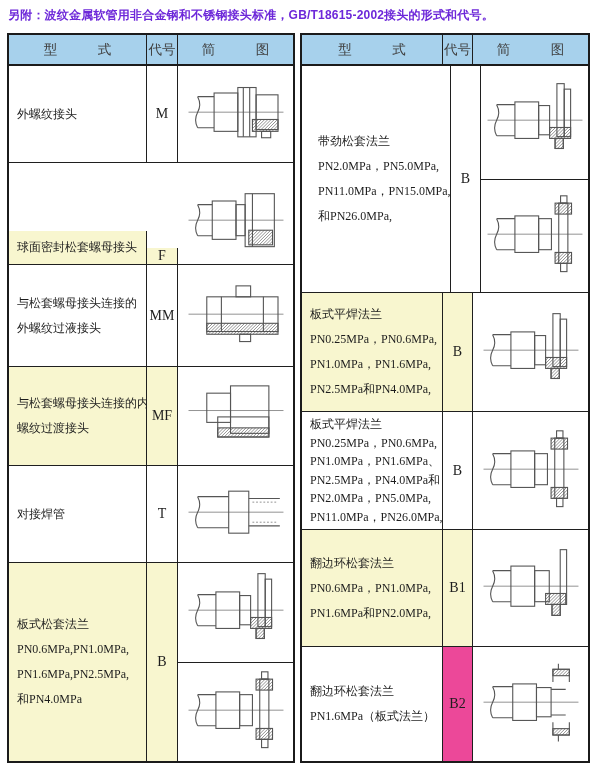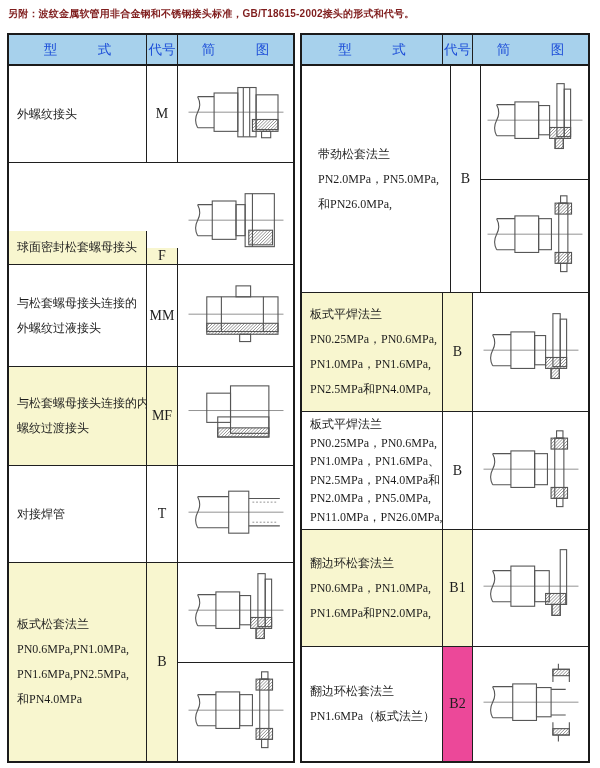--- a/index.html
+++ b/index.html
@@ -9,43 +9,43 @@
     width: 600px; height: 768px;
     background: #ffffff;
     overflow: hidden;
     font-family: "Liberation Serif", "DejaVu Serif", serif;
     color: #1d1d1d;
   }
   .intro {
     position: absolute; top: 7px; left: 8px;
     font-family: "Liberation Sans", "DejaVu Sans", sans-serif;
     font-weight: bold;
-    font-size: 10px;
+    font-size: 12px;
     letter-spacing: 0.2px;
-    color: #7f1d1d;
+    color: #6d28d9;
     white-space: nowrap;
   }
   .tables {
     position: absolute; top: 33px; left: 7px;
     display: flex; gap: 5px;
     align-items: flex-start;
   }
   .tbl {
     border: 2px solid #1b1b1b;
     background: #fff;
   }
   .thead {
     display: flex;
     height: 31px;
     border-bottom: 2px solid #1b1b1b;
   }
   .hcell {
     display: flex; align-items: center; justify-content: center;
     font-size: 13.5px;
-    color: #1d4ed8;
+    color: #404040;
     overflow: hidden;
   }
   .hcell.sep { border-right: 1.5px solid #1f1f1f; }
   .trow { display: flex; }
   .trow.sep { border-bottom: 1.5px solid #1f1f1f; }
   .cell-type {
     display: flex; flex-direction: column; justify-content: center;
     padding: 4px 4px 4px 8px;
     font-size: 12px;
     line-height: 25px;
@@ -336,20 +336,21 @@
     <div class="tbl" id="tbl1" style="width: 290px;">
         <div class="thead" style="background: rgb(167, 209, 236);">
           <div class="hcell sep" style="width: 141px;">型　　　式</div>
           <div class="hcell sep" style="width: 30px;">代号</div>
           <div class="hcell" style="flex: 1 1 0%;">简　　　图</div>
         </div>
         <div class="trow sep" style="height: 227px; padding-left: 8px;">
           <div class="cell-type" style="width: 141px; background: rgb(255, 255, 255);">
             <div class="tline">带劲松套法兰</div>
             <div class="tline">PN2.0MPa，PN5.0MPa,</div>
+            <div class="tline">PN11.0MPa，PN15.0MPa,</div>
             <div class="tline">和PN26.0MPa,</div>
           </div>
           <div class="cell-code" style="width: 30px; background: rgb(255, 255, 255);">B</div>
           <div class="cell-diagram">
             <div class="diag-sub">
               <svg width="106" height="84" viewBox="0 0 112 92">
                 <g fill="none" stroke="#555555" stroke-width="1.2">
                   <path d="M34,27 H14 M14,61 H34"></path>
                   <path d="M14,27 q4.5,8.5 0,17 q-4.5,8.5 0,17"></path>
                   <rect x="34" y="24" width="26" height="40"></rect>

